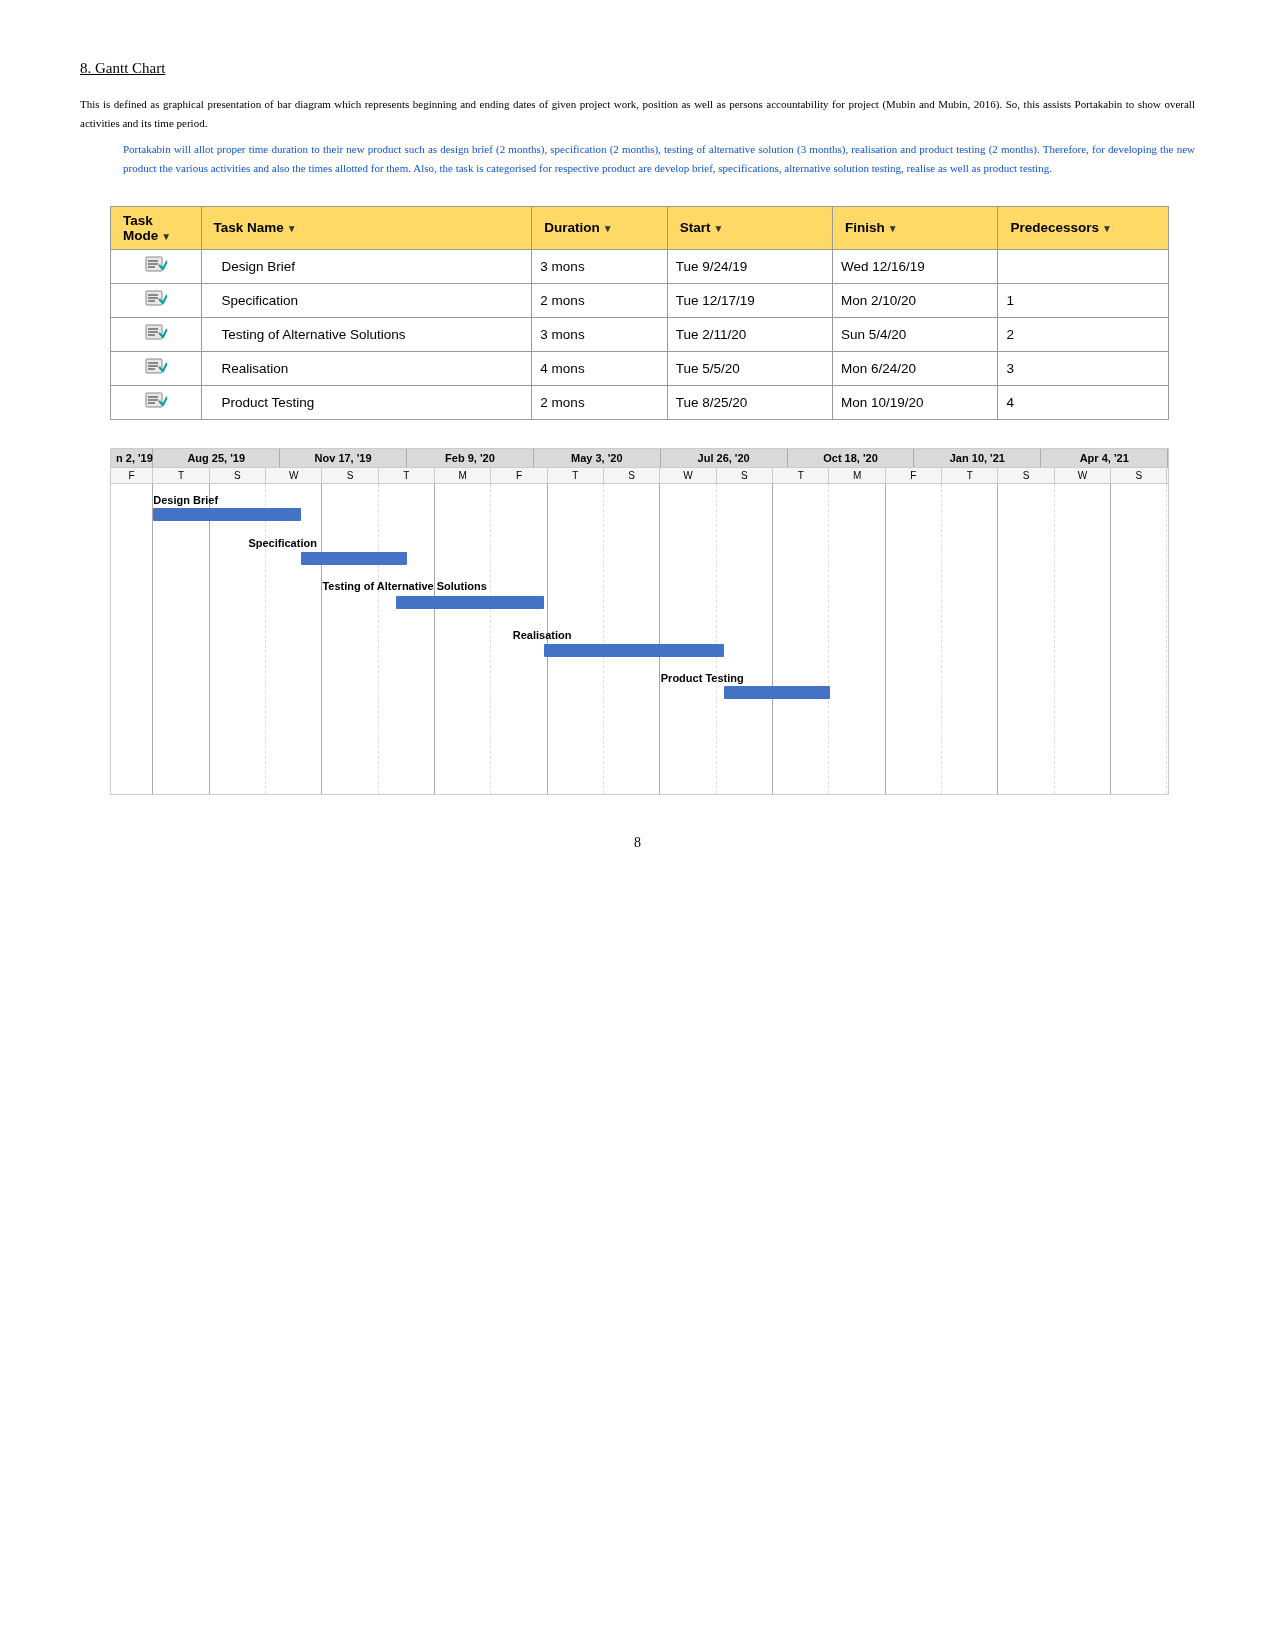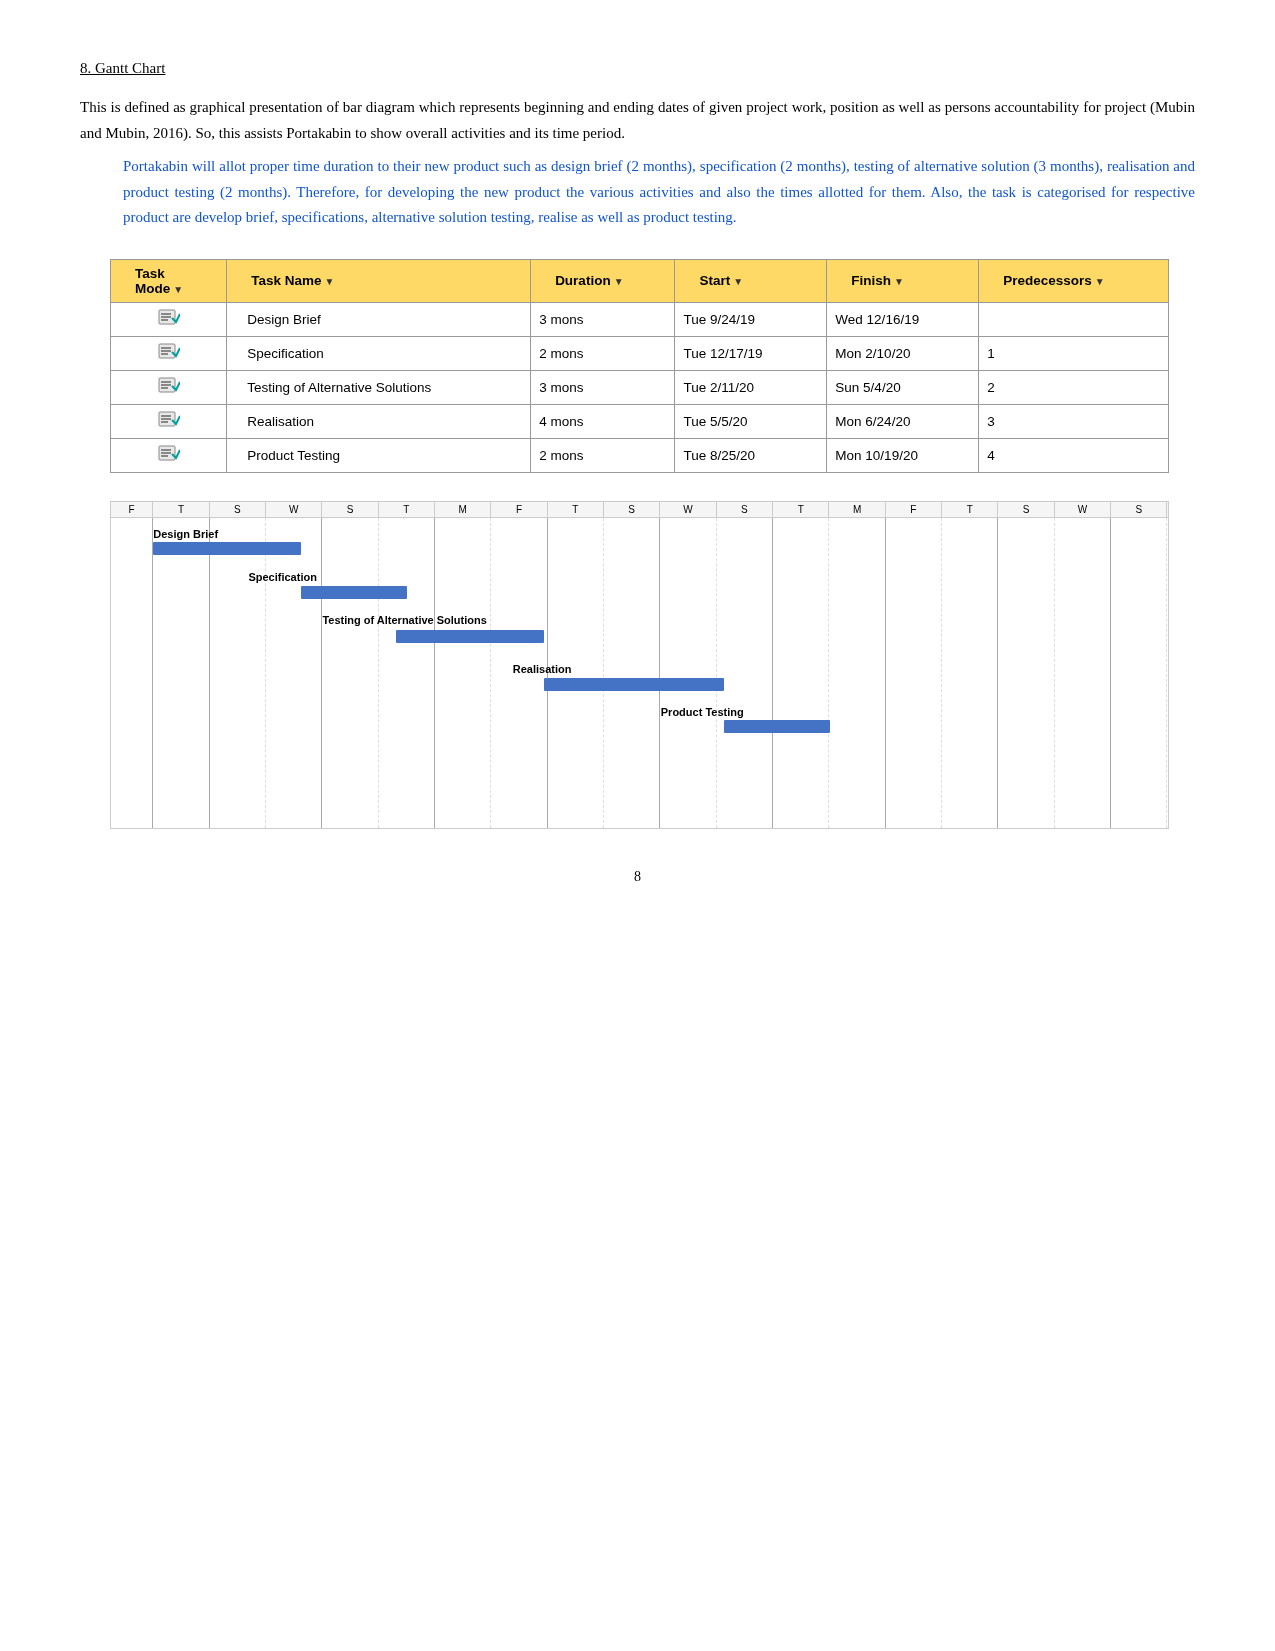--- a/index.html
+++ b/index.html
@@ -15,21 +15,21 @@
     .section-title {
       font-size: 15px;
       font-weight: normal;
       text-decoration: underline;
       margin-bottom: 18px;
     }
     .paragraph {
       text-align: justify;
       line-height: 1.7;
       margin-bottom: 8px;
-      font-size: 15px;
+      font-size: 11px;
     }
     .paragraph-black {
       color: #000000;
     }
     .paragraph-blue {
       color: #1155CC;
       margin-left: 43px;
     }
     .table-section {
       margin: 28px 0 28px 0;
@@ -37,21 +37,21 @@
     .gantt-table {
       border-collapse: collapse;
       width: 95%;
       margin-left: 30px;
       font-size: 13.5px;
       font-family: Arial, sans-serif;
     }
     .gantt-table th {
       background: #FFD966;
       border: 1px solid #999;
-      padding: 6px 24px;
+      padding: 6px 12px;
       font-weight: bold;
       text-align: left;
       vertical-align: middle;
     }
     .gantt-table td {
       border: 1px solid #999;
       padding: 5px 8px;
       vertical-align: middle;
       background: #fff;
     }
@@ -239,20 +239,31 @@
           <td>Mon 10/19/20</td>
           <td>4</td>
         </tr>
       </tbody>
   </table>
 </div>
 
 <div class="gantt-chart-section">
   <div class="gantt-chart-wrapper">
 
+    <div class="gantt-header-row" id="gantt-header-row">
+    <div class="gantt-header-cell" style="width: 4%; flex-shrink: 0;">n 2, '19</div>
+        <div class="gantt-header-cell" style="width: 12%; flex-shrink: 0;">Aug 25, '19</div>
+        <div class="gantt-header-cell" style="width: 12%; flex-shrink: 0;">Nov 17, '19</div>
+        <div class="gantt-header-cell" style="width: 12%; flex-shrink: 0;">Feb 9, '20</div>
+        <div class="gantt-header-cell" style="width: 12%; flex-shrink: 0;">May 3, '20</div>
+        <div class="gantt-header-cell" style="width: 12%; flex-shrink: 0;">Jul 26, '20</div>
+        <div class="gantt-header-cell" style="width: 12%; flex-shrink: 0;">Oct 18, '20</div>
+        <div class="gantt-header-cell" style="width: 12%; flex-shrink: 0;">Jan 10, '21</div>
+        <div class="gantt-header-cell" style="width: 12%; flex-shrink: 0;">Apr 4, '21</div>
+      </div>
 
     <div class="gantt-subheader-row" id="gantt-subheader-row">
     <div class="gantt-subheader-cell" style="width: 4%; flex-shrink: 0;">F</div>
         <div class="gantt-subheader-cell" style="width: 5.33%; flex-shrink: 0;">T</div>
         <div class="gantt-subheader-cell" style="width: 5.33%; flex-shrink: 0;">S</div>
         <div class="gantt-subheader-cell" style="width: 5.33%; flex-shrink: 0;">W</div>
         <div class="gantt-subheader-cell" style="width: 5.33%; flex-shrink: 0;">S</div>
         <div class="gantt-subheader-cell" style="width: 5.33%; flex-shrink: 0;">T</div>
         <div class="gantt-subheader-cell" style="width: 5.33%; flex-shrink: 0;">M</div>
         <div class="gantt-subheader-cell" style="width: 5.33%; flex-shrink: 0;">F</div>

